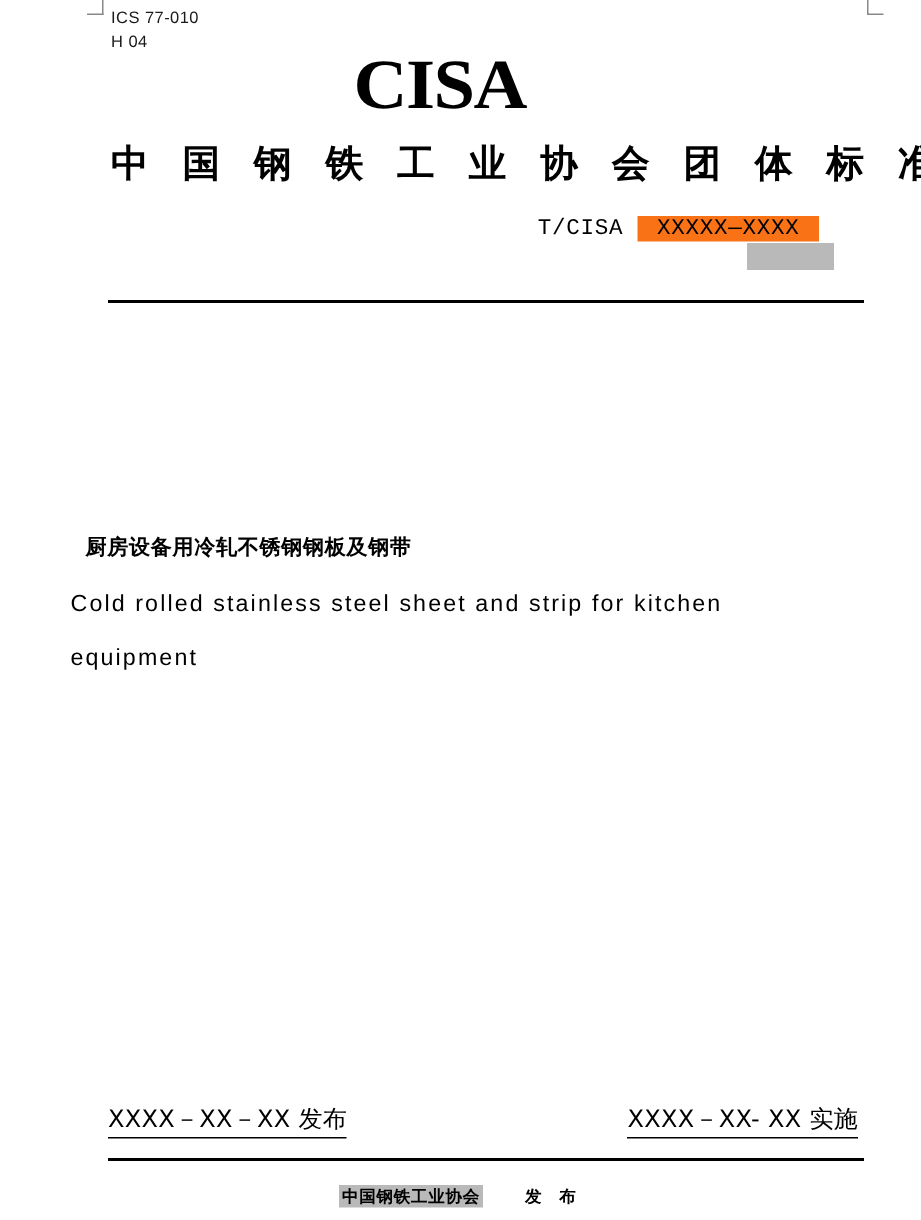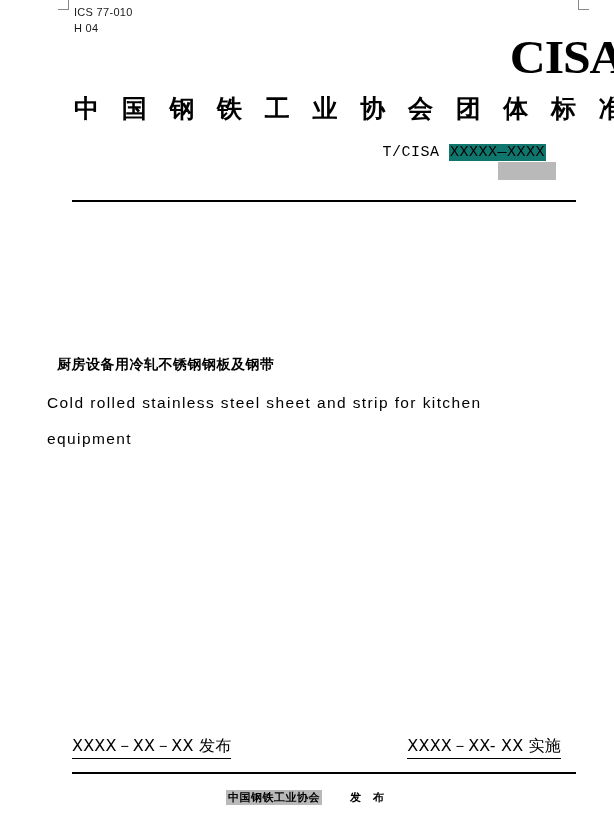--- a/index.html
+++ b/index.html
@@ -44,21 +44,21 @@
     line-height: 16px;
     letter-spacing: 0.3px;
     color: #1a1a1a;
   }
 
   .cisa-logo {
     position: absolute;
     left: 0;
     top: 30px;
     width: 614px;
-    text-align: right;
+    text-align: left;
     font-family: "Liberation Serif", serif;
     font-weight: bold;
     font-size: 47px;
     letter-spacing: -1px;
     color: #000;
   }
   .cisa-logo span {
     display: inline-block;
     transform: scaleX(1.06);
     padding-left: 232px;
@@ -82,22 +82,22 @@
     position: absolute;
     right: 40px;
     top: 144px;
     font-family: "Liberation Mono", monospace;
     font-size: 15px;
     letter-spacing: 0.5px;
     color: #000;
     white-space: nowrap;
   }
   .std-number .hl {
-    background: #0f766e;
-    padding: 0 1px;
+    background: #f97316;
+    padding: 0 13px;
   }
   .std-gray-block {
     position: absolute;
     left: 498px;
     top: 162px;
     width: 58px;
     height: 18px;
     background: #b9b9b9;
   }
 
@@ -147,21 +147,21 @@
     position: absolute;
     top: 0;
     font-family: "DejaVu Sans", sans-serif;
     font-size: 16px;
     letter-spacing: 0.2px;
     white-space: nowrap;
     border-bottom: 1.2px solid #000;
     padding-bottom: 1px;
   }
   .issue-left { left: 0; }
-  .issue-right { right: 15px; }
+  .issue-right { right: 4px; }
 
   .footer-rule {
     position: absolute;
     left: 72px;
     top: 772px;
     width: 504px;
     height: 2px;
     background: #000;
   }
 

